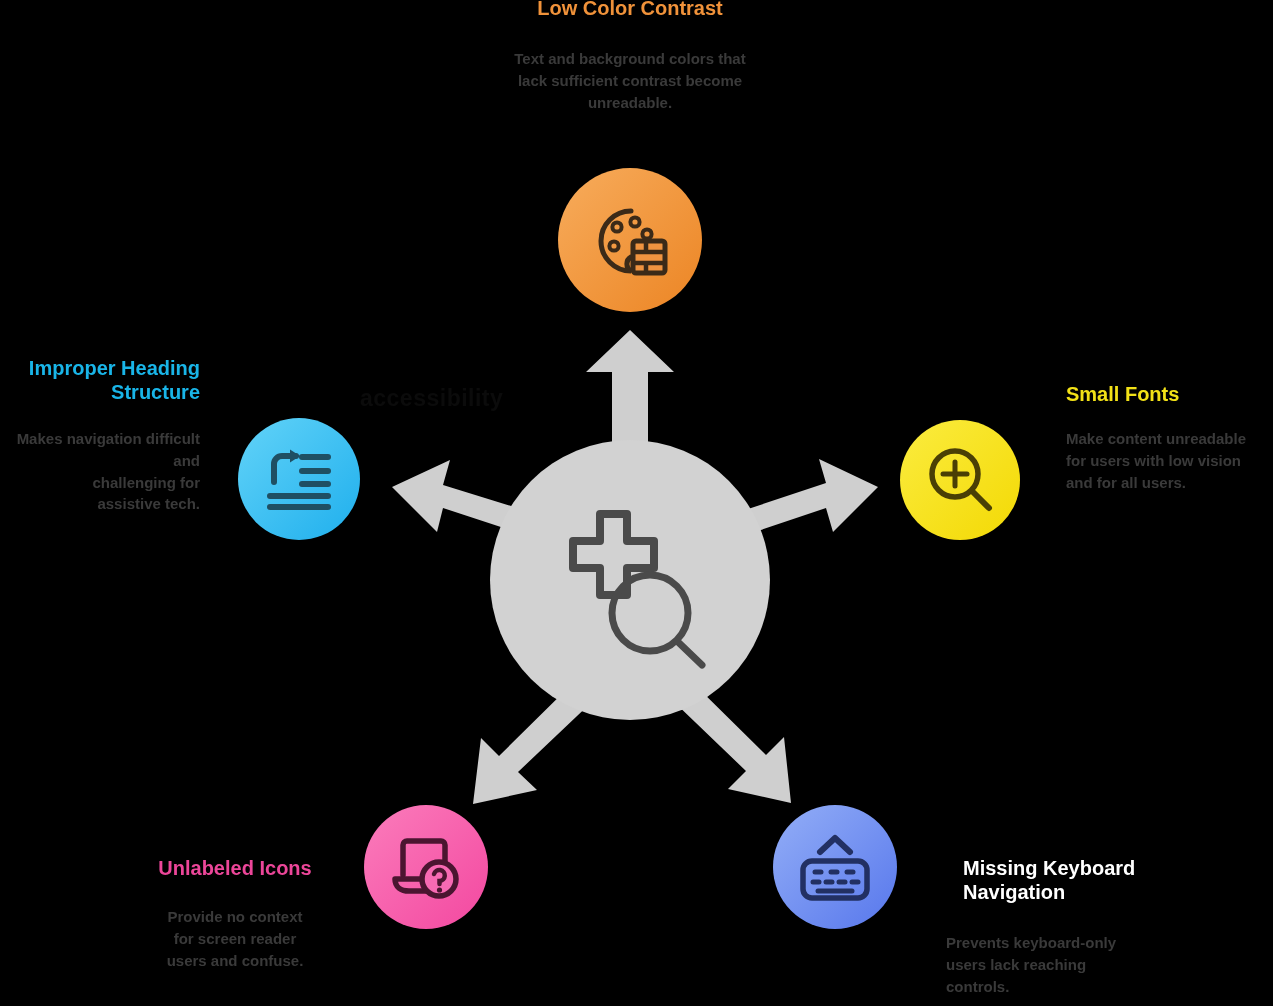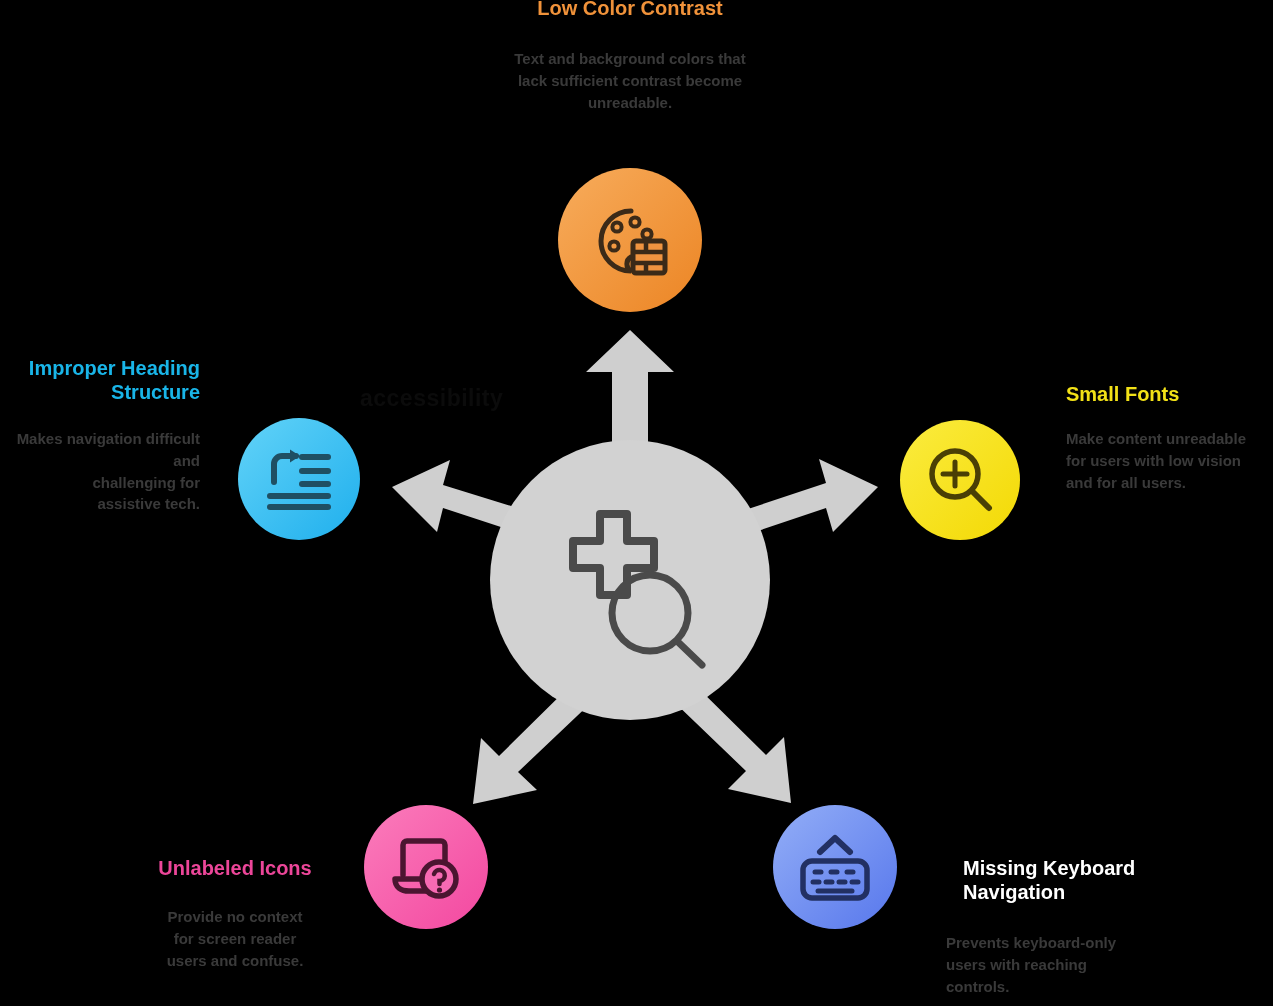--- a/index.html
+++ b/index.html
@@ -124,21 +124,21 @@
         <circle cx="48" cy="46" r="17" fill="#f76ab3" stroke="#4b1530" stroke-width="5.5"></circle>
         <path d="M43 41 A5.5 5.5 0 1 1 48.5 48 L48.5 51" fill="none" stroke="#4b1530" stroke-width="4.5" stroke-linecap="round"></path>
         <circle cx="48.5" cy="57" r="2.6" fill="#4b1530"></circle>
       </svg>
     </div>
   </div>
 
   <div class="node">
     <div class="label t-left" style="left: 946px; top: 856px; width: 215px; color: #ffffff; margin-left: 17px;">Missing Keyboard Navigation</div>
     <div class="desc t-left" style="left:946px;top:932px;width:220px;white-space:pre-line;">Prevents keyboard-only
-users with reaching
+users lack reaching
 controls.</div>
     <div class="bubble" style="left:773px;top:805px;width:124px;height:124px;background:linear-gradient(135deg,#93aef7,#5777ec);">
       <svg width="74" height="70" viewBox="0 0 74 70">
         <path d="M22 20 L37 6 L52 20" fill="none" stroke="#223063" stroke-width="6" stroke-linecap="round" stroke-linejoin="round"></path>
         <rect x="5" y="29" width="64" height="37" rx="9" fill="none" stroke="#223063" stroke-width="5.5"></rect>
         <line x1="17" y1="40" x2="23" y2="40" stroke="#223063" stroke-width="5" stroke-linecap="round"></line>
         <line x1="33" y1="40" x2="39" y2="40" stroke="#223063" stroke-width="5" stroke-linecap="round"></line>
         <line x1="49" y1="40" x2="55" y2="40" stroke="#223063" stroke-width="5" stroke-linecap="round"></line>
         <line x1="15" y1="50" x2="21" y2="50" stroke="#223063" stroke-width="5" stroke-linecap="round"></line>
         <line x1="28" y1="50" x2="34" y2="50" stroke="#223063" stroke-width="5" stroke-linecap="round"></line>

